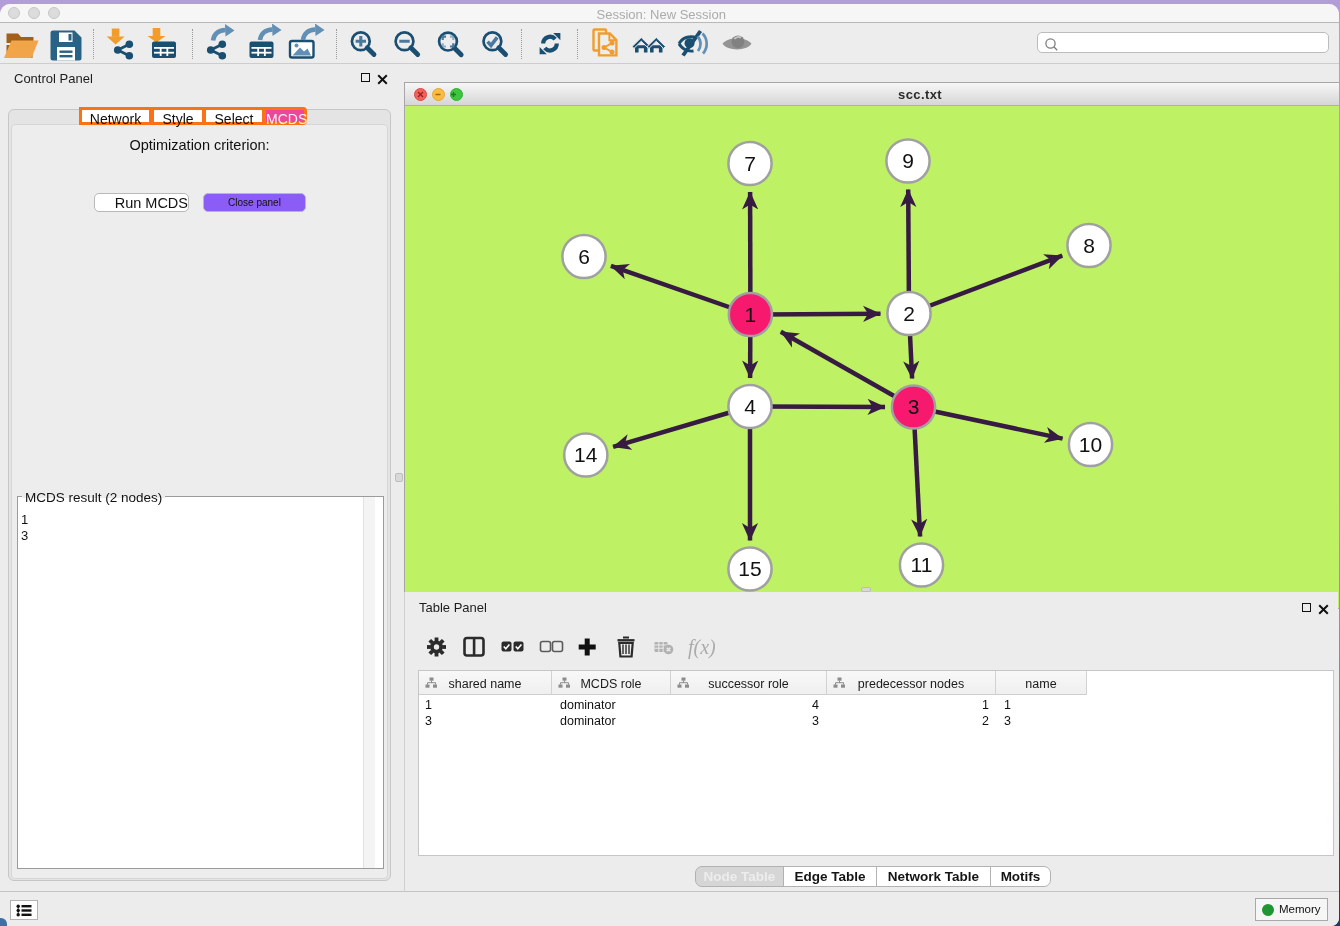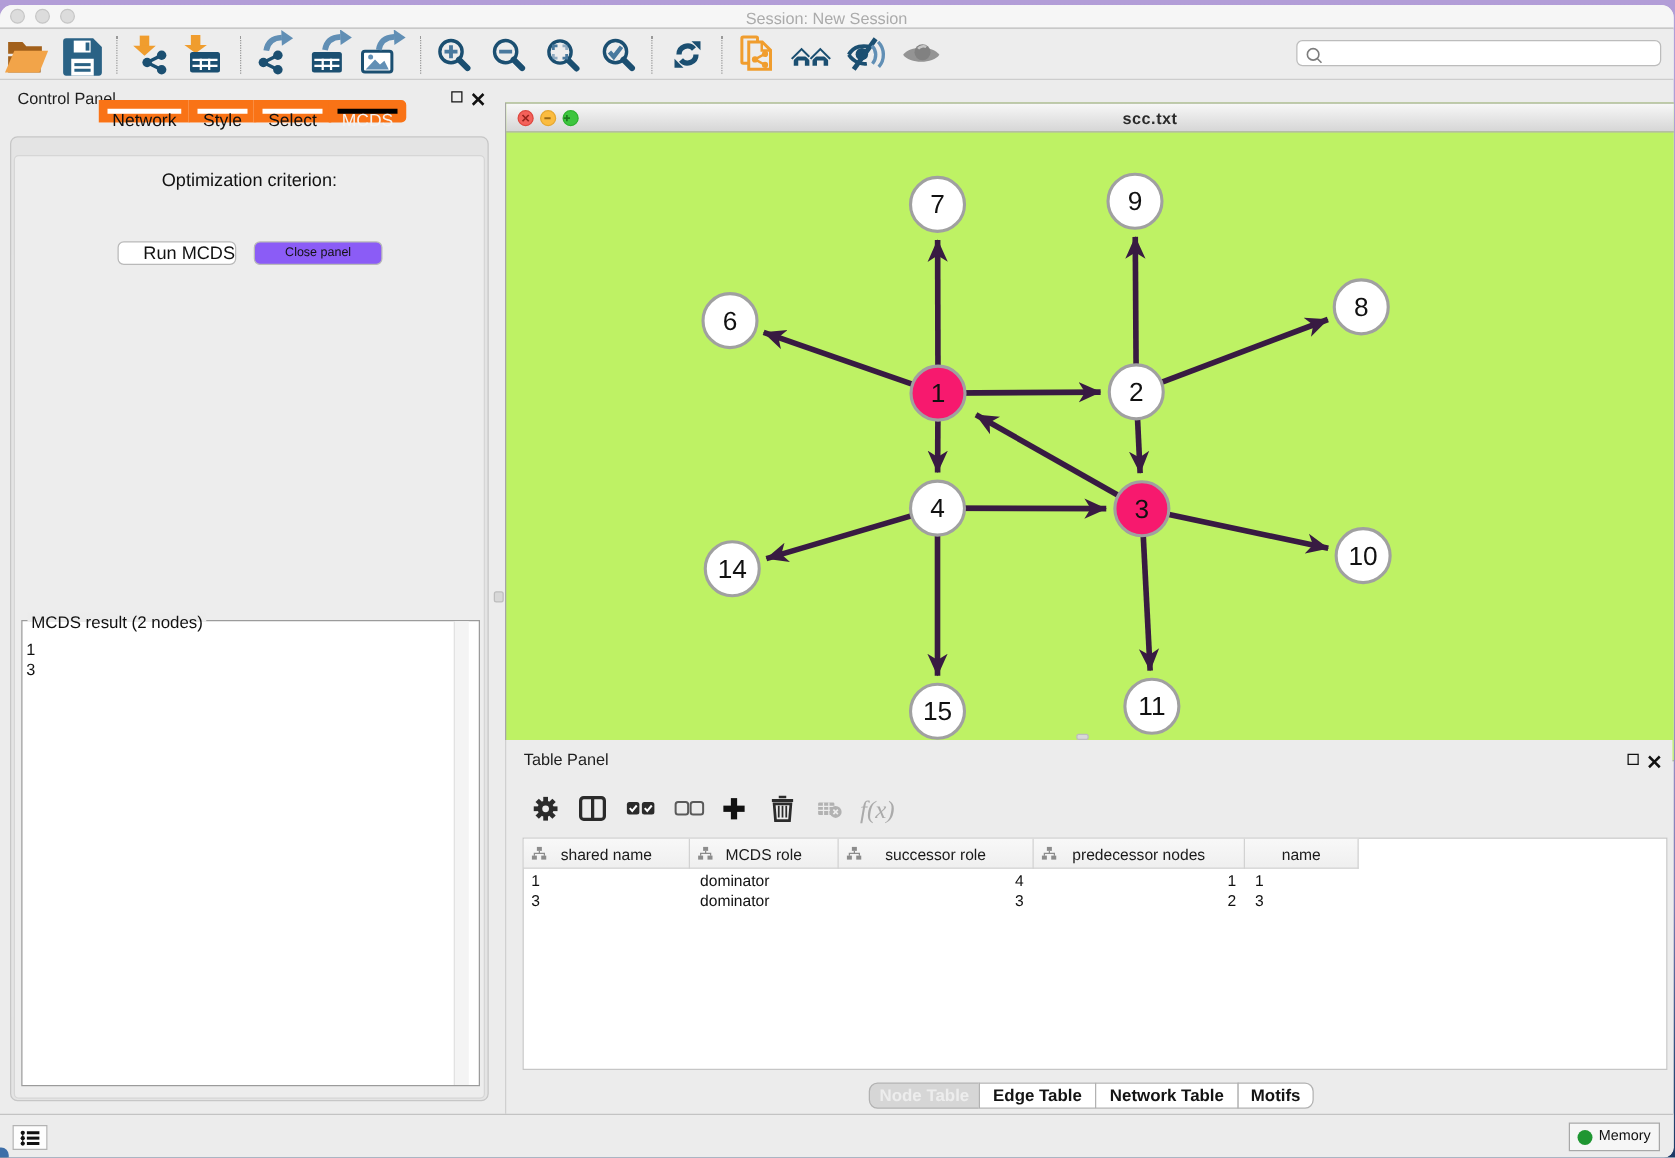--- a/index.html
+++ b/index.html
@@ -23,22 +23,22 @@
   #searchbox { position:absolute; left:1037px; top:8px; width:292px; height:21px;
                background:#fff; border:1px solid #bcbcbc; border-radius:5px; }
   
   #cp-head { position:absolute; left:0; top:62px; width:392px; height:24px; }
   #cp-head .t { position:absolute; left:14px; top:5px; font-size:13px; color:#1d1d1d; }
   .floatbtn { position:absolute; width:9px; height:9px; border:1.6px solid #111; }
   #cp-body { position:absolute; left:8px; top:105px; width:383px; height:772px;
              background:#e4e4e4; border:1px solid #c6c6c6; border-radius:6px; }
   #cp-inner { position:absolute; left:2px; top:14px; width:377px; height:755px;
               background:#ededed; border:1px solid #d6d6d6; border-radius:4px; }
-  .tab { position:absolute; top:76px; height:18px; background:#fff;
-         border:7px solid #f97316; font-size:14px; color:#111; text-align:center;
+  .tab { position:absolute; top:103px; height:18px; background:#fff;
+         border:3px solid #f97316; font-size:14px; color:#111; text-align:center;
          line-height:18px; }
   
   #netwin { position:absolute; left:404px; top:78px; width:1032px; height:527px;
             border:1px solid #a6a6a6; background:#bef264; }
   #nettitle { position:absolute; left:0; top:0; width:100%; height:23px;
               background:linear-gradient(#f7f7f7,#d6d6d6); border-bottom:1px solid #b0b0b0; }
   .mtl { position:absolute; top:4.5px; width:13px; height:13px; border-radius:50%; }
   
   #tablepanel { position:absolute; left:404px; top:588px; width:934px; height:301px;
                 background:#ececec; border-left:1px solid #d0d0d0; }
@@ -162,21 +162,21 @@
     <svg class="abs" style="left:377px; top:8px;" width="11" height="11" viewBox="0 0 11 11">
         <path d="M1.2,1.2 L9.8,9.8 M9.8,1.2 L1.2,9.8" stroke="#111" stroke-width="2"></path>
       </svg>
   </div>
   <div id="cp-body">
       <div id="cp-inner"></div>
     </div>
   <div class="tab" style="left:79px;  width:73px;">Network</div>
   <div class="tab" style="left:151px; width:54px;">Style</div>
   <div class="tab" style="left:203px; width:62px;">Select</div>
-  <div class="tab" style="left:263px; width:62px; background:#000000; color:#f3f3f3; border-radius:0 4px 4px 0;text-align:center;">MCDS</div>
+  <div class="tab" style="left:263px; width:44px; background:#ec4899; color:#f3f3f3; border-radius:0 4px 4px 0;text-align:center;">MCDS</div>
 
   <div class="abs" style="left:8px; top:133px; width:383px; text-align:center; font-size:14.5px; color:#111;">Optimization criterion:</div>
   <div class="abs" style="left:94px; top:188.5px; width:95px; height:19px; background:#fff; border:1px solid #b9b9b9; border-radius:5px; text-align:right; font-size:14.5px; line-height:18px; color:#111;">Run MCDS</div>
   <div class="abs" style="left:203px; top:188.5px; width:103px; height:19px; background:#8b5cf6; border:1px solid #b9b9b9; border-radius:5px; text-align:center; font-size:10px; line-height:18px; color:#111;">Close panel</div>
 
   <div class="abs" style="left:17px; top:492px; width:367px; height:373px; background:#fff; border:1px solid #9b9b9b;">
     <div class="abs" style="left:345px; top:0; width:12px; height:371px; background:#f4f4f4; border-left:1px solid #e2e2e2;"></div>
     <div class="abs" style="left:3px; top:15px; font-size:13px; color:#111; line-height:16px;">1<br>3</div>
   </div>
   <div class="abs" style="left:22px; top:486px; font-size:13.5px; color:#111; background:linear-gradient(#ececec 52%, #ffffff 52%); padding:0 3px;">MCDS result (2 nodes)</div>

